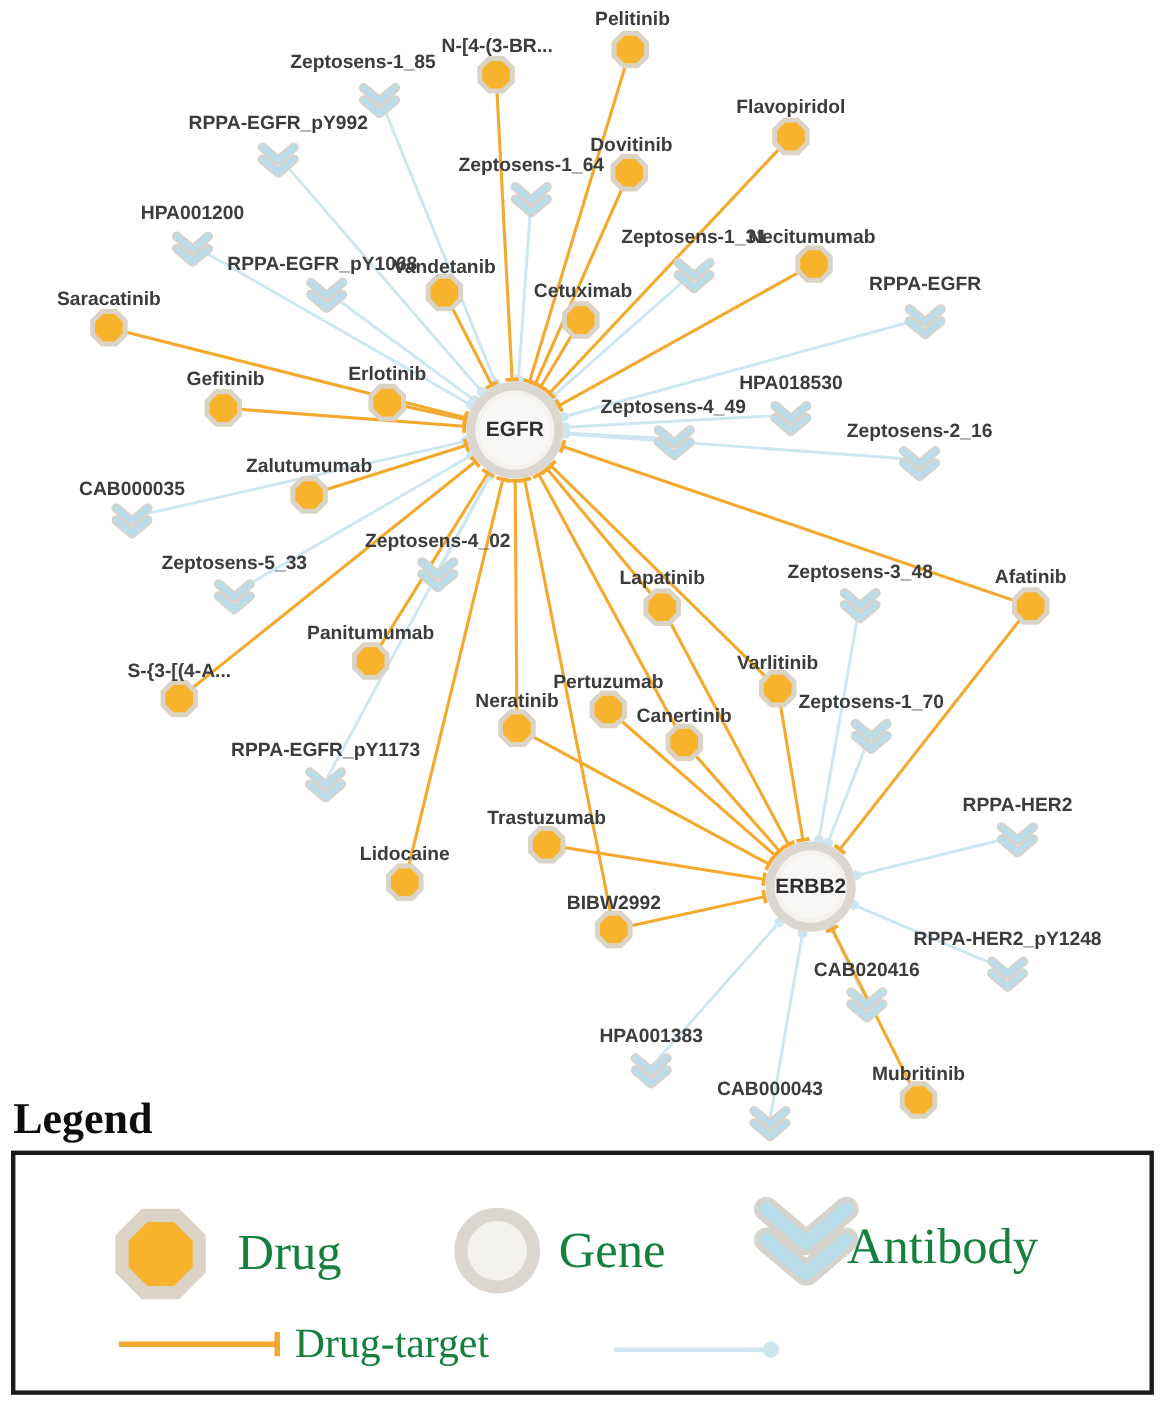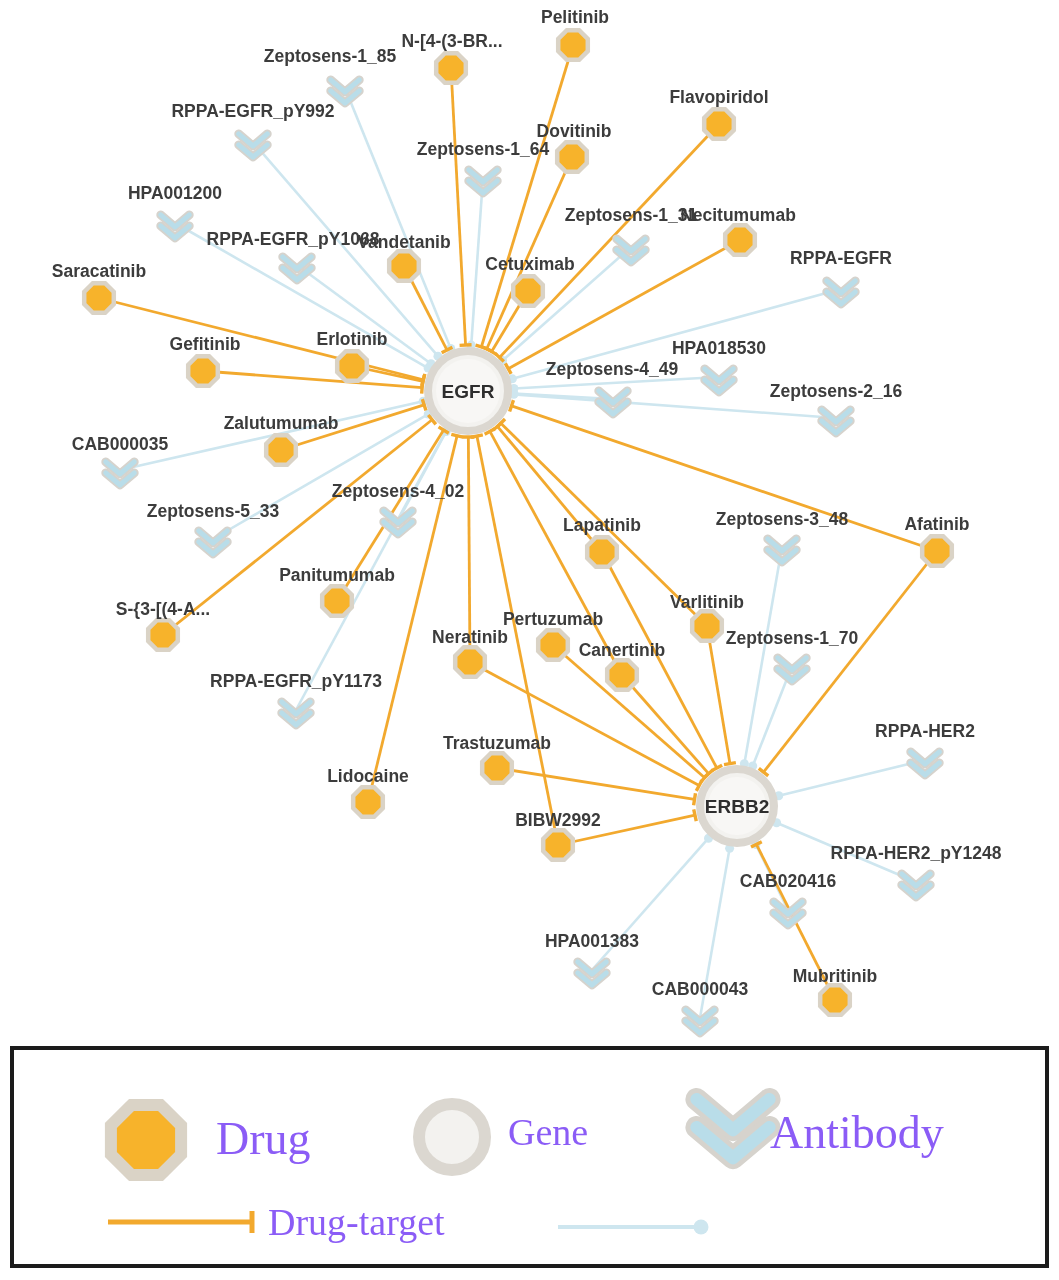--- a/index.html
+++ b/index.html
@@ -5,23 +5,23 @@
   html,body{margin:0;padding:0;background:#ffffff;}
   .canvas{position:relative;width:1059px;height:1280px;background:#ffffff;overflow:hidden;
           font-family:"Liberation Sans",sans-serif;}
   #network-svg{position:absolute;left:0;top:0;}
   #network-svg text{font-family:"Liberation Sans","DejaVu Sans",sans-serif;font-weight:bold;}
   .legend-title{position:absolute;left:12px;top:993px;
     font-family:"Liberation Serif","DejaVu Serif",serif;font-weight:bold;
     font-size:40px;color:#0d0d0d;}
   .legend-box{position:absolute;left:10px;top:1046px;width:1031px;height:214px;
     border:4px solid #1b1b1b;box-sizing:content-box;background:transparent;}
-  .lg{position:absolute;font-family:"Liberation Serif","DejaVu Serif",serif;color:#8b5cf6;white-space:nowrap;}
+  .lg{position:absolute;font-family:"Liberation Serif","DejaVu Serif",serif;color:#15803d;white-space:nowrap;}
   .lg-drug{left:216px;top:1112px;font-size:46px;}
-  .lg-gene{left:508px;top:1110px;font-size:38px;}
+  .lg-gene{left:508px;top:1110px;font-size:46px;}
   .lg-antibody{left:770px;top:1106px;font-size:46px;}
   .lg-drug-target{left:268px;top:1200px;font-size:38px;}
   .lg-antibody-target{left:720px;top:1203px;font-size:38px;}
 </style>
 </head>
 <body>
 
 <div class="canvas">
   <svg id="network-svg" width="1059" height="1280" viewBox="0 0 1059 1280">
       <g>
@@ -430,18 +430,19 @@
           <path d="M 696.6 1099.2 L 733 1130 L 769.4 1099.2" fill="none" stroke="#B9DDE9" stroke-width="12.6" stroke-linecap="round" stroke-linejoin="round"></path>
           <path d="M 696.6 1127.2 L 733 1158 L 769.4 1127.2" fill="none" stroke="#B9DDE9" stroke-width="12.6" stroke-linecap="round" stroke-linejoin="round"></path>
         </g>
         <line x1="108" y1="1222" x2="250" y2="1222" stroke="#F2A92E" stroke-width="5"></line>
         <line x1="252" y1="1211" x2="252" y2="1233" stroke="#F2A92E" stroke-width="5"></line>
         <line x1="558" y1="1227" x2="698" y2="1227" stroke="#CEE6EF" stroke-width="4"></line>
         <circle cx="701" cy="1227" r="7.5" fill="#CEE6EF"></circle>
       </g>
     </svg>
 
+  <div class="legend-title">Legend</div>
   <div class="legend-box" style="border-color: rgb(27, 27, 27);"></div>
   <div class="lg lg-drug">Drug</div>
   <div class="lg lg-gene">Gene</div>
   <div class="lg lg-antibody">Antibody</div>
   <div class="lg lg-drug-target">Drug-target</div>
 </div>
 
 </body></html>

